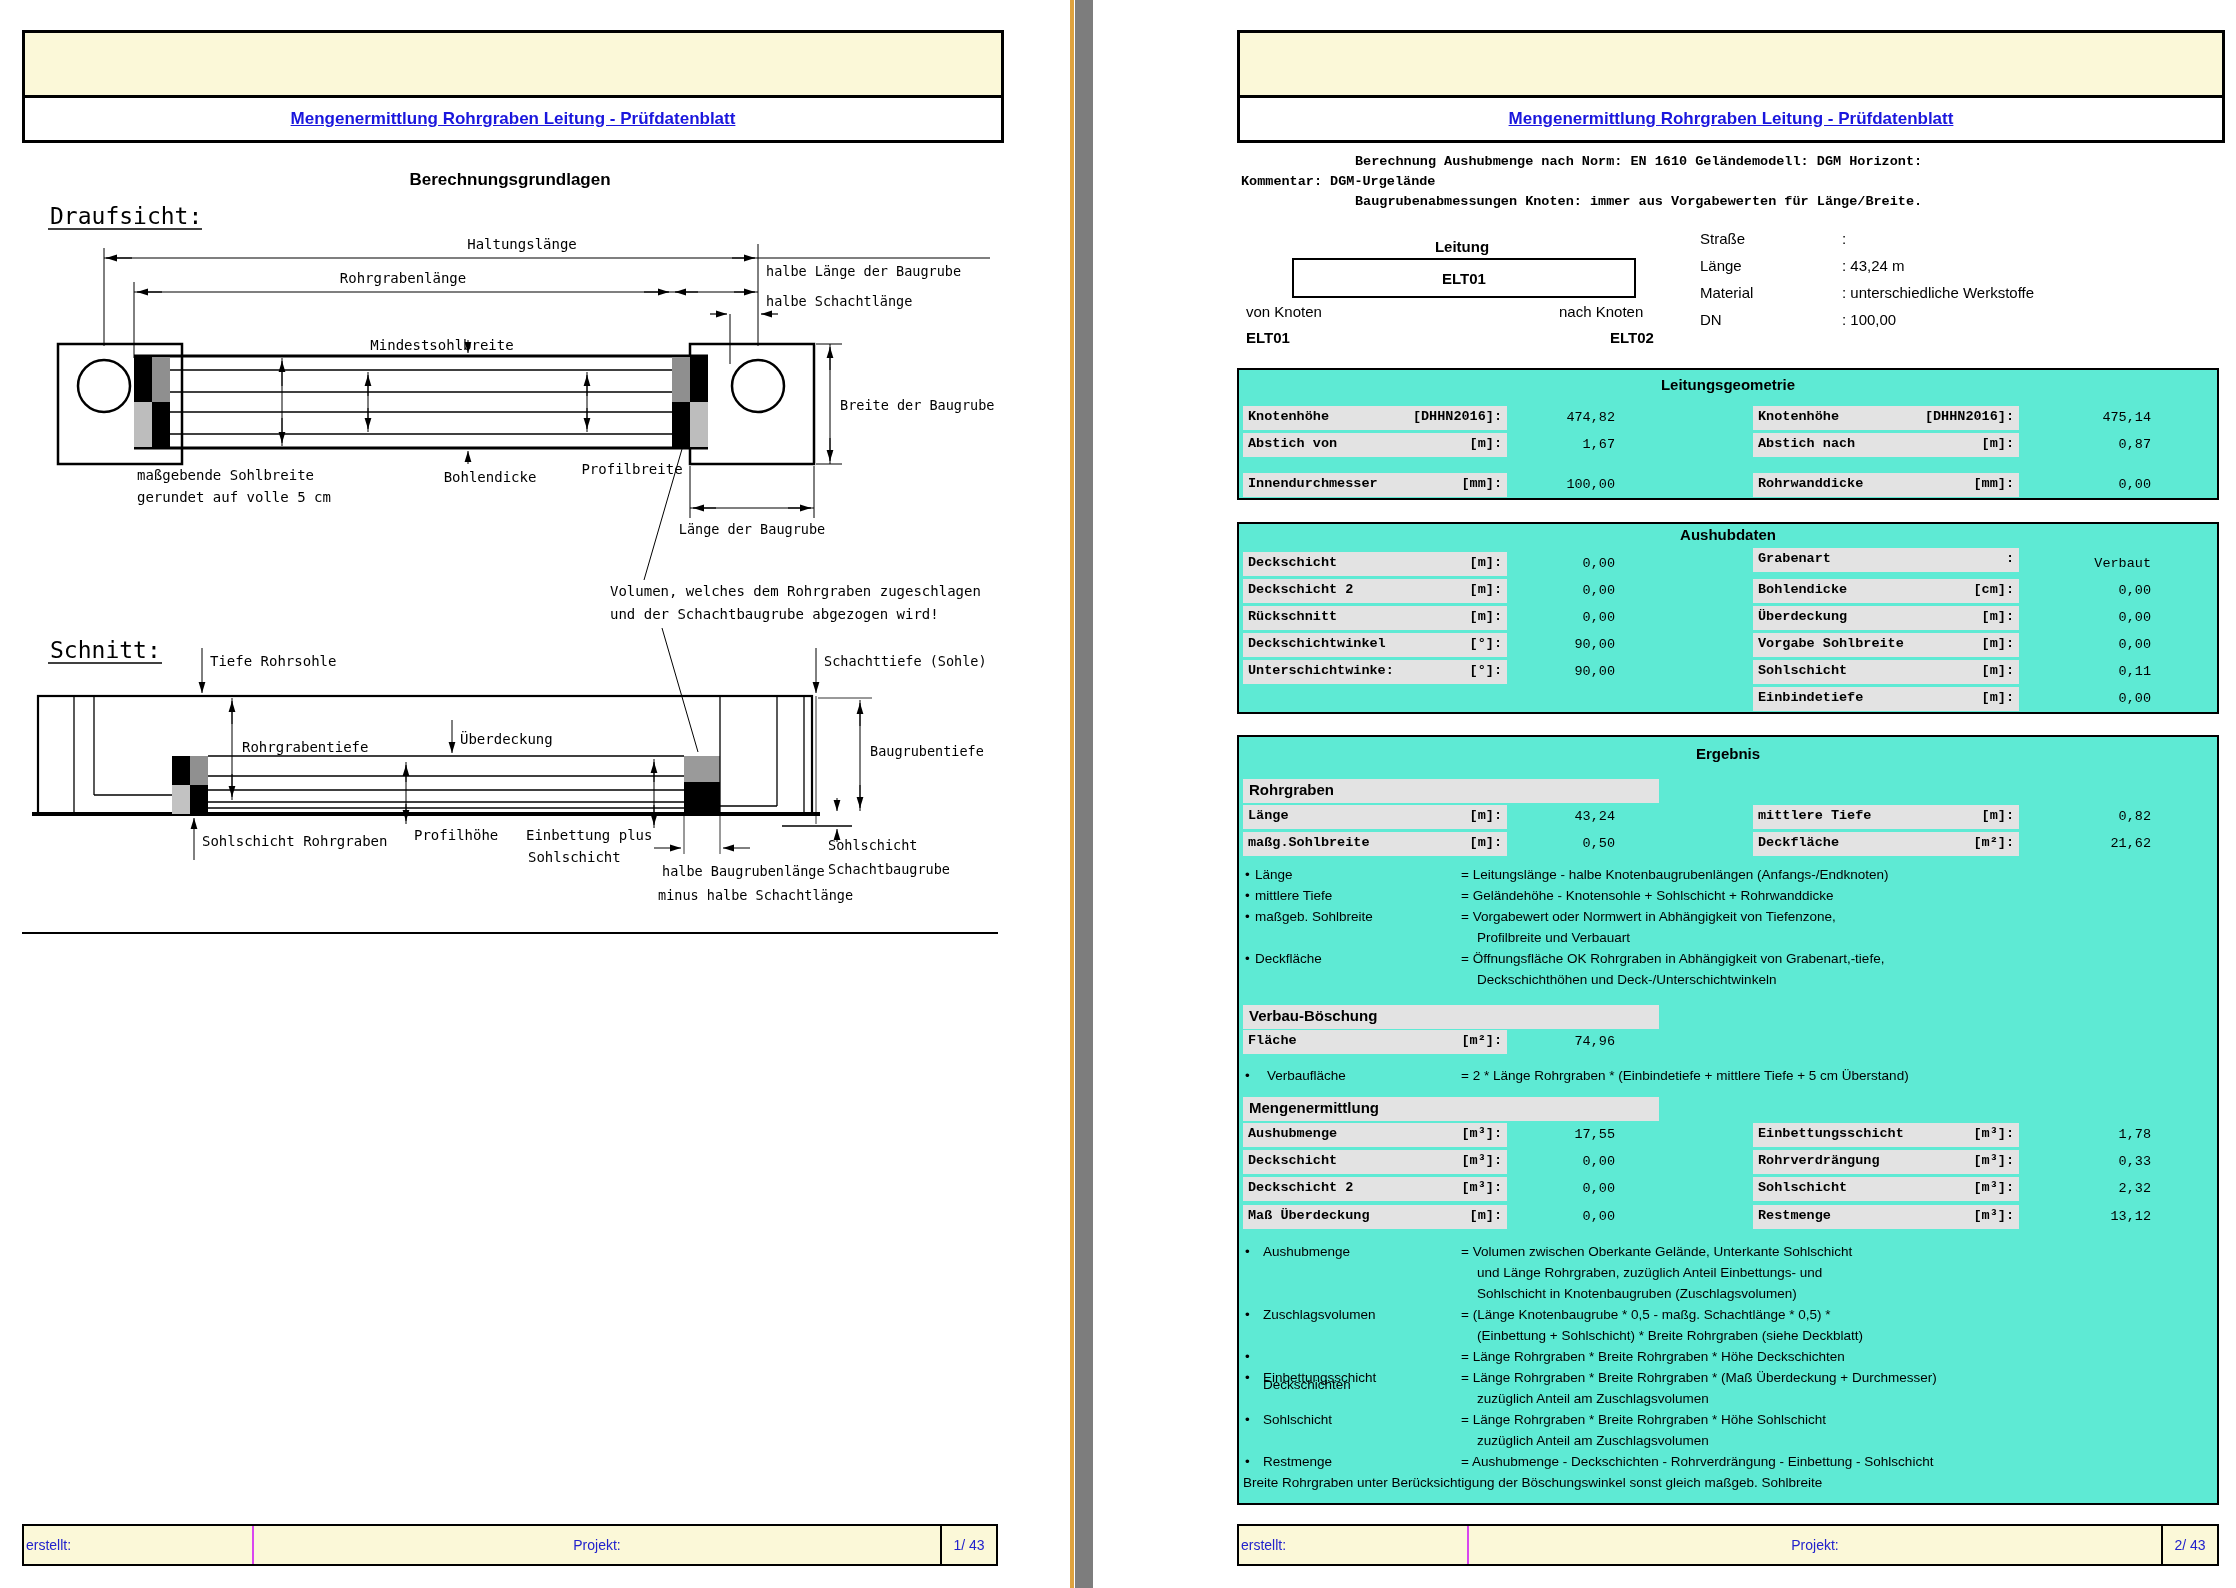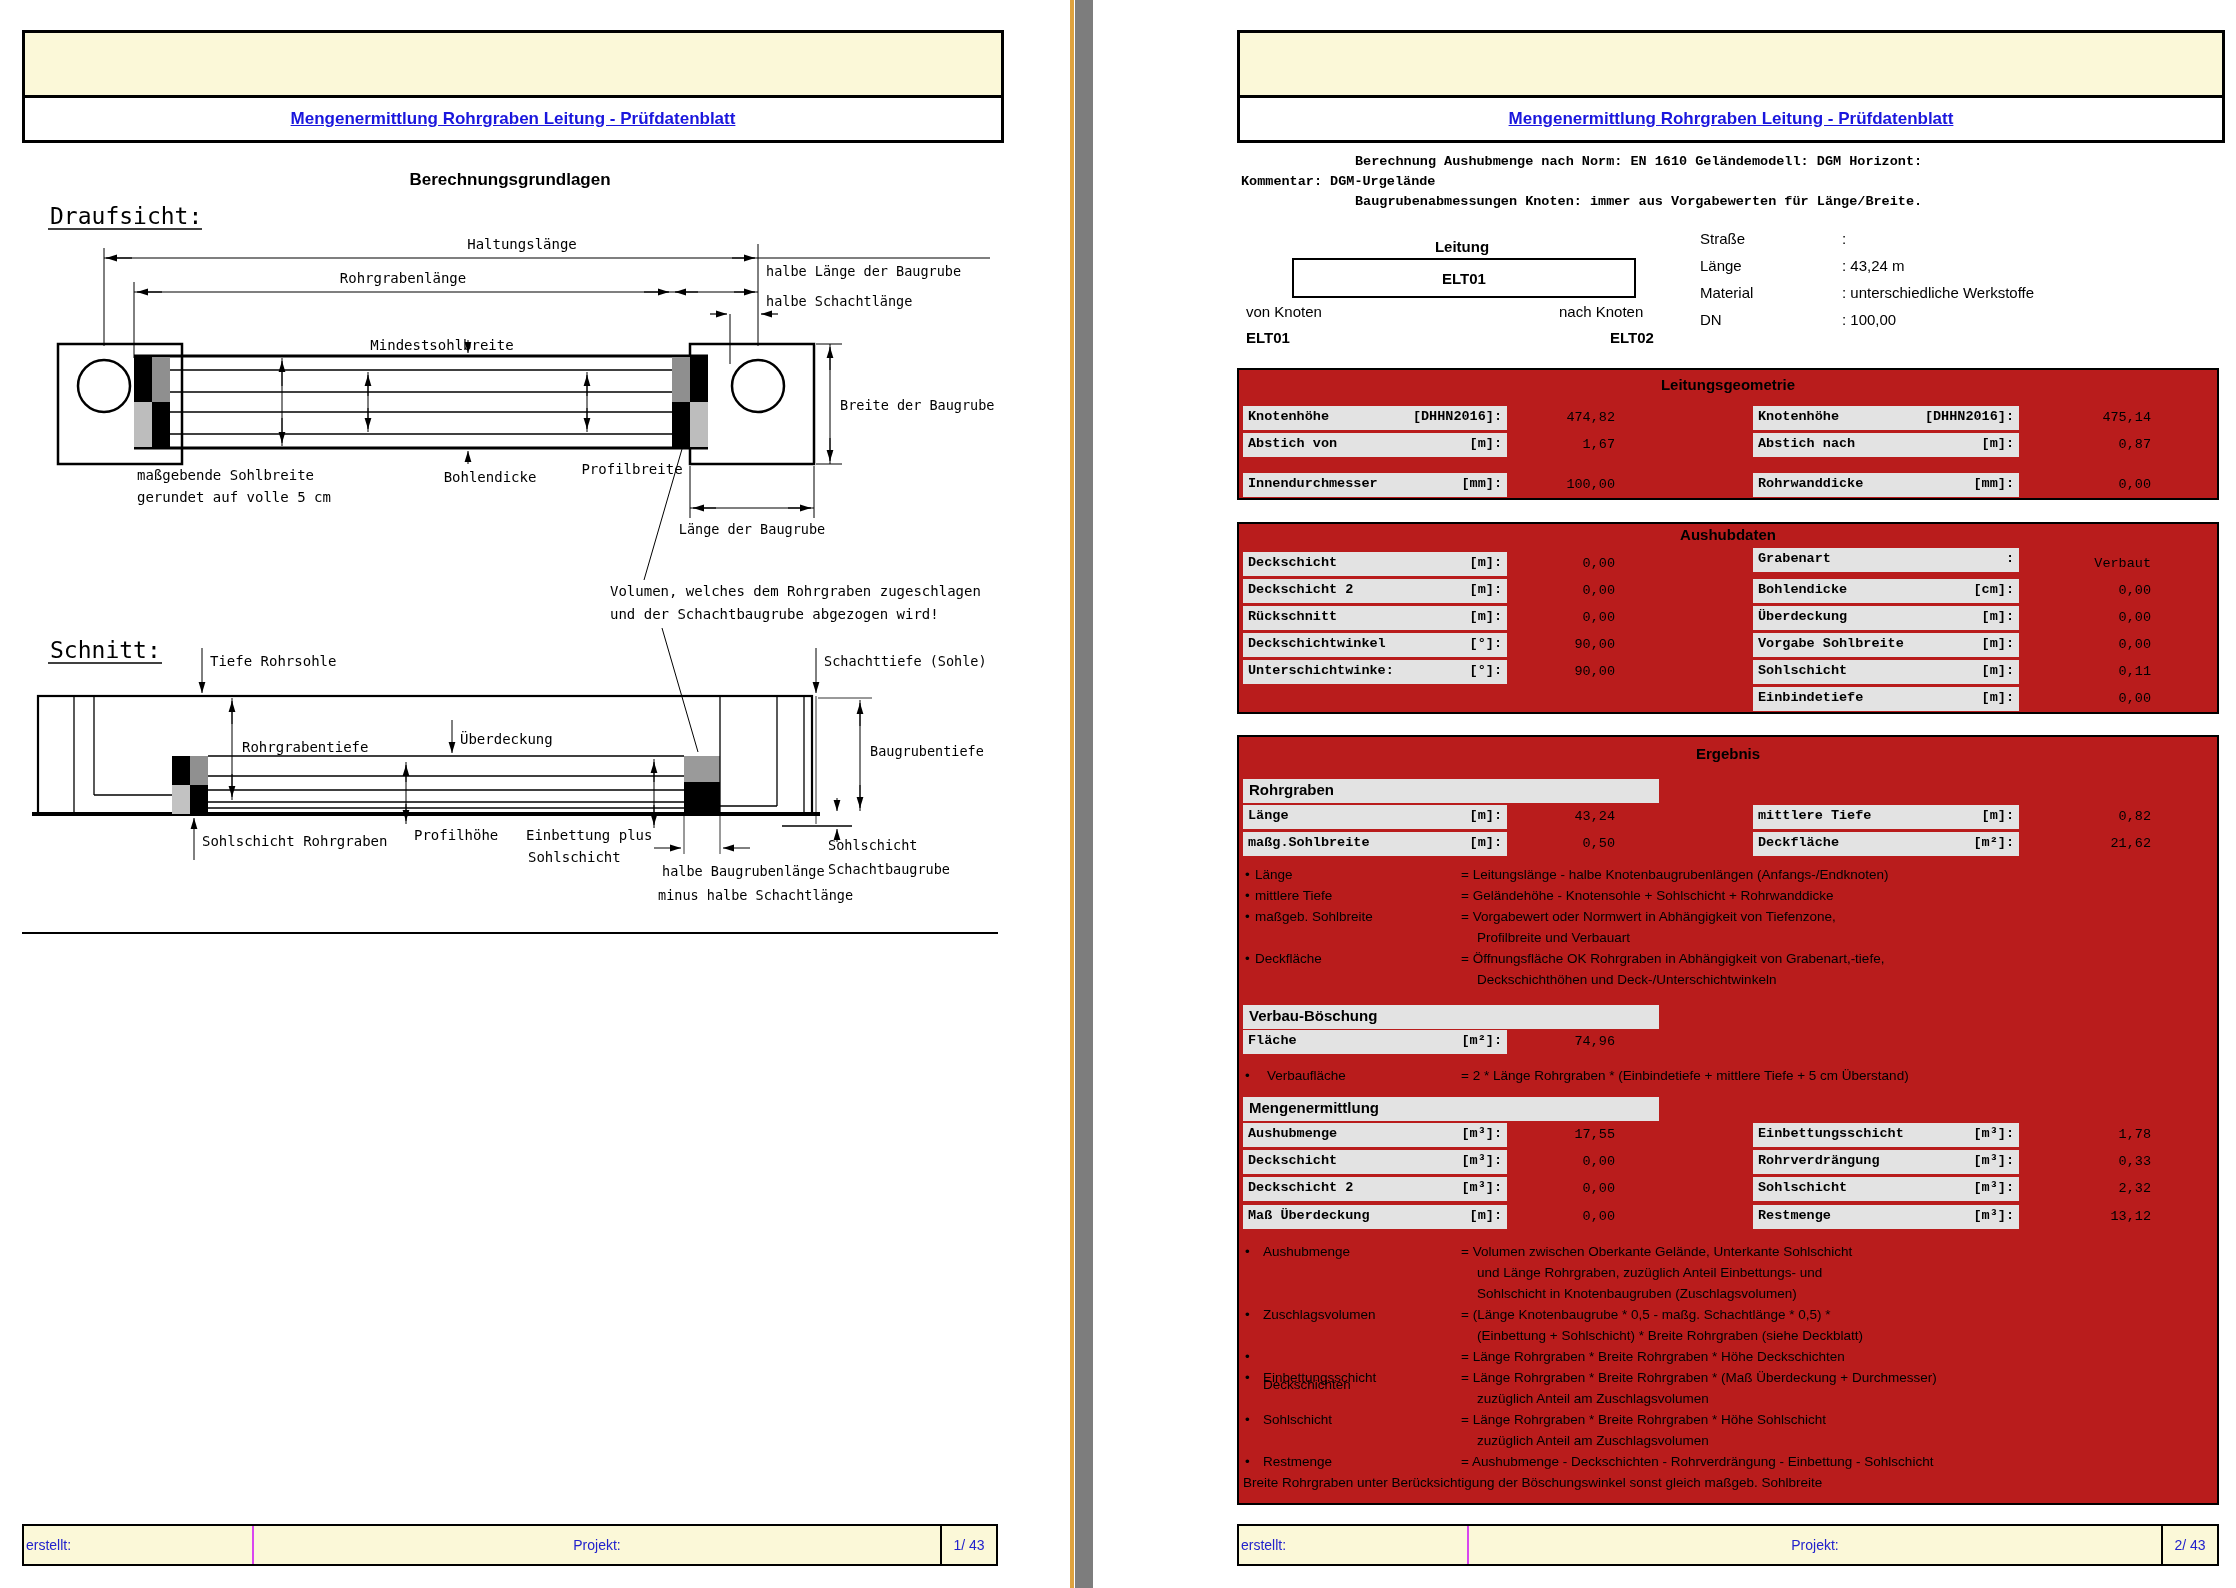--- a/index.html
+++ b/index.html
@@ -12,21 +12,21 @@
   .hrow2{height:42px;display:flex;align-items:center;justify-content:center;background:#fff}
   .doctitle{font-weight:bold;font-size:17px;color:#1a16dd;text-decoration:underline}
   .subtitle{position:absolute;font-weight:bold;font-size:17px;text-align:center;color:#000}
   
   .cmt{font-family:"Liberation Mono",monospace;font-weight:bold;font-size:13.5px;line-height:20px;white-space:pre;color:#000}
   .t15{position:absolute;font-size:15px;color:#000}
   .t15b{position:absolute;font-size:15px;font-weight:bold;color:#000}
   .idbox{position:absolute;border:2.5px solid #000;display:flex;align-items:center;justify-content:center;
          font-weight:bold;font-size:15px;background:#fff}
   
-  .tbox{position:absolute;border:2.5px solid #000;background:#b91c1c;box-sizing:border-box}
+  .tbox{position:absolute;border:2.5px solid #000;background:#5eead4;box-sizing:border-box}
   .ttitle{position:absolute;left:0;right:0;text-align:center;font-weight:bold;font-size:15px;color:#000}
   .lcell{position:absolute;height:24px;background:#e3e3e3;display:flex;justify-content:space-between;
          box-sizing:border-box;padding:3px 5px;font-family:"Liberation Mono",monospace;
          font-weight:bold;font-size:13.5px;color:#000;overflow:hidden;white-space:nowrap}
   .val{position:absolute;font-family:"Liberation Mono",monospace;font-size:13.5px;color:#000;text-align:right}
   .shead{position:absolute;height:24px;background:#e3e3e3;font-weight:bold;font-size:15px;color:#000;
          box-sizing:border-box;padding:2px 6px}
   .dot,.term,.bdef,.closing{position:absolute;font-size:13.5px;color:#000;white-space:nowrap}
   
   .footer{position:absolute;display:flex;height:42px;background:#fbf8d8;border:2px solid #000;

